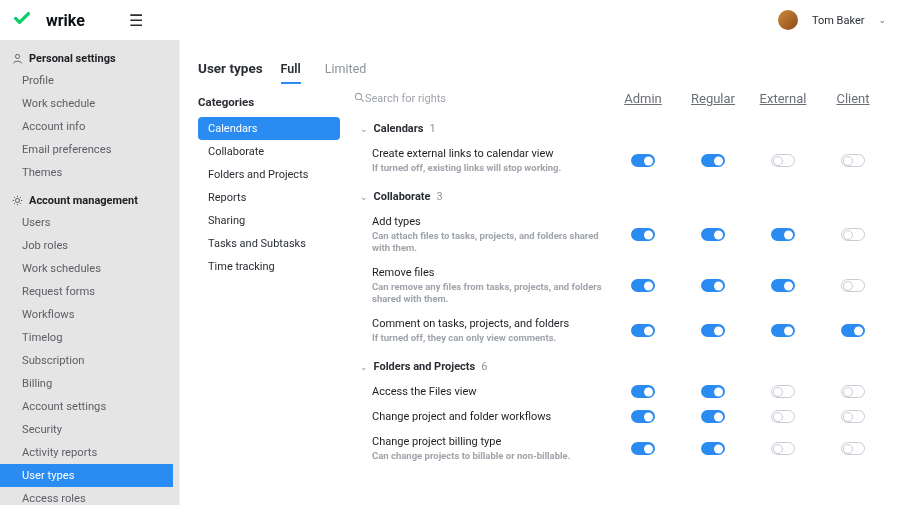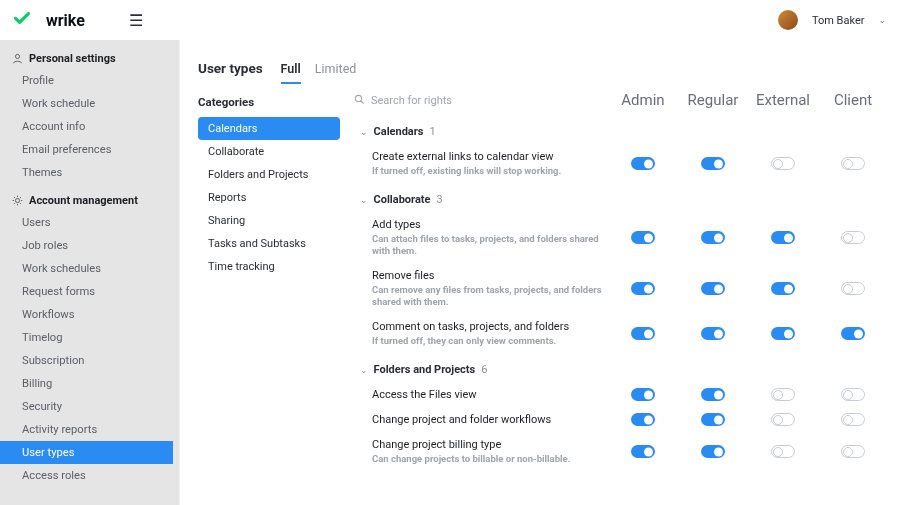--- a/index.html
+++ b/index.html
@@ -29,23 +29,23 @@
   .tab.active { color: #2a2e34; font-weight: 600; border-bottom: 2.5px solid #2a8bf2; }
   .content { display: flex; padding: 8px 6px 0 18px; height: calc(505px - 44px - 40px); }
   
   .cats { width: 150px; flex-shrink: 0; }
   .cats-head { font-size: 11.5px; font-weight: 700; padding: 4px 0 8px 0; }
   .cat { font-size: 11px; color: #2a2e34; padding: 5px 10px; border-radius: 4px; cursor: pointer; margin-right: 8px; }
   .cat.active { background: #2a8bf2; color: #fff; }
   
   .rights { flex: 1; padding-left: 6px; overflow-y: hidden; }
   .rights-head { display: grid; grid-template-columns: 1fr 70px 70px 70px 70px; align-items: center; padding: 0 6px 6px 0; }
-  .search { display: flex; gap: 6px; color: #9fa4ab; font-size: 11px; }
+  .search { display: flex; gap: 0; color: #9fa4ab; font-size: 11px; }
   .search .sicon { width: 11px; height: 11px; }
-  .col-h { font-size: 15px; color: #6a6f77; text-align: center; }
+  .col-h { font-size: 13px; color: #6a6f77; text-align: center; text-decoration: underline; }
   .group-head { display: flex; align-items: center; gap: 6px; padding: 10px 0 6px 6px; font-size: 11px; }
   .group-head .chevd { color: #8e939a; font-size: 9px; }
   .group-head .gname { font-weight: 700; }
   .group-head .gcount { color: #8e939a; }
   .row { display: grid; grid-template-columns: 1fr 70px 70px 70px 70px; align-items: center; padding: 6px 6px 6px 18px; }
   .row .rt { font-size: 11px; color: #1d1f23; }
   .row .rd { font-size: 9.5px; color: #9fa4ab; margin-top: 2px; line-height: 12px; font-weight: bold; }
   .row .cell { display: flex; justify-content: center; }
   
   .toggle { width: 24px; height: 13px; border-radius: 7px; position: relative; cursor: pointer; }
@@ -106,32 +106,33 @@
       </div>
       <div id="sb2">
           <div class="sb-item">Users</div>
           <div class="sb-item">Job roles</div>
           <div class="sb-item">Work schedules</div>
           <div class="sb-item">Request forms</div>
           <div class="sb-item">Workflows</div>
           <div class="sb-item">Timelog</div>
           <div class="sb-item">Subscription</div>
           <div class="sb-item">Billing</div>
+          <div class="sb-item">Account settings</div>
           <div class="sb-item">Security</div>
           <div class="sb-item">Activity reports</div>
           <div class="sb-item active">User types</div>
           <div class="sb-item">Access roles</div>
         </div>
     </div>
   </nav>
 
   <main class="main">
     <div class="tabs-row">
       <span class="title">User types</span>
-      <span id="tabs"><span class="tab active" style="margin-right: 14px;">Full</span><span class="tab" style="margin-right: 4px;">Limited</span></span>
+      <span id="tabs"><span class="tab active" style="margin-right: 24px;">Full</span><span class="tab" style="margin-right: 4px;">Limited</span></span>
     </div>
     <div class="content">
       <aside class="cats">
         <div class="cats-head">Categories</div>
         <div id="cats">
             <div class="cat active">Calendars</div>
             <div class="cat">Collaborate</div>
             <div class="cat">Folders and Projects</div>
             <div class="cat">Reports</div>
             <div class="cat">Sharing</div>

